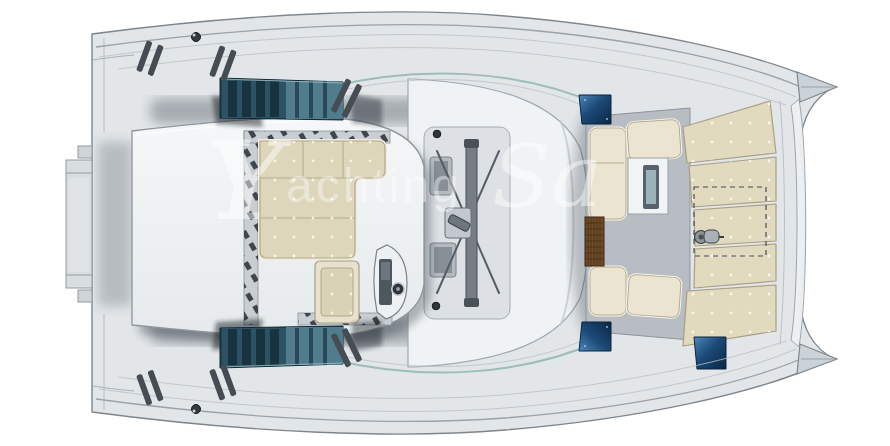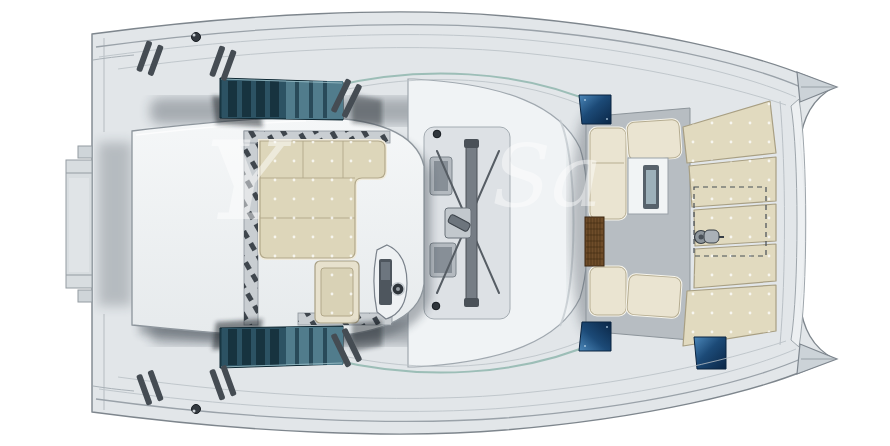--- a/index.html
+++ b/index.html
@@ -241,15 +241,16 @@
     <circle cx="585" cy="100" r="1" fill="#bcd6ea" opacity=".8"></circle>
     <circle cx="607" cy="119" r="1" fill="#bcd6ea" opacity=".8"></circle>
     <path d="M797,72 L837,87 L800,102 Z" fill="#ccd3d8" stroke="#7e868e" stroke-width="1.2"></path>
     <path d="M801,87 L835,87" stroke="#97a0a6"></path>
   </g>
   <use href="#symside" transform="translate(0,446) scale(1,-1)"></use>
 </svg>
 
 <div class="watermark">
   <span class="wm-y">Y</span>
+  <span class="wm-t1">achting</span>
   <span class="wm-t2">Sa</span>
 </div>
 </div>
 
 </body></html>

